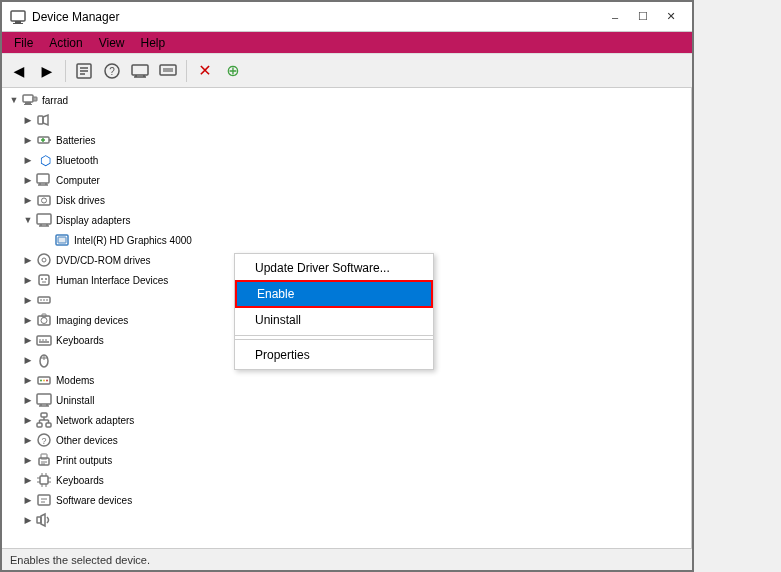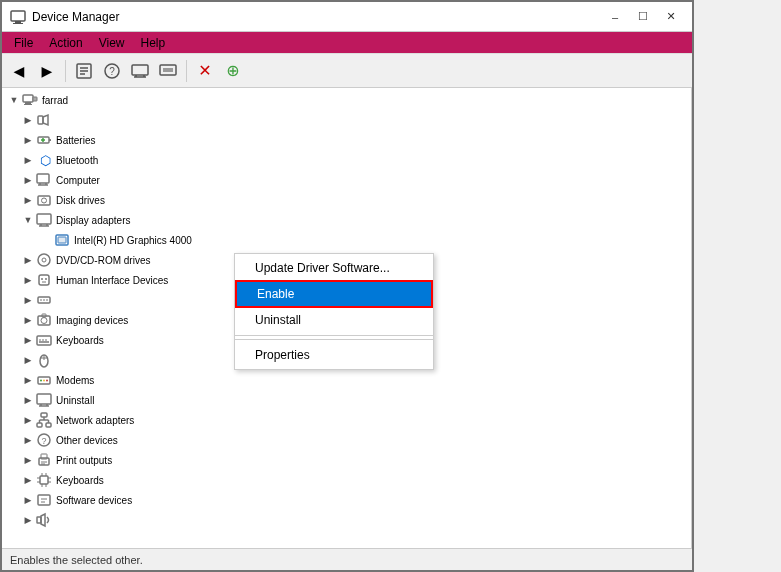--- a/index.html
+++ b/index.html
@@ -582,15 +582,15 @@
           <div class="ctx-item highlighted">Enable</div>
           <div class="ctx-item">Uninstall</div>
           <div class="ctx-separator"></div>
           <div class="ctx-separator"></div>
           <div class="ctx-item">Properties</div>
         </div>
     </div>
   </div>
 
   <div class="status-bar">
-    <span>Enables the selected other.</span>
+    <span>Enables the selected device.</span>
   </div>
 </div>
 
 </body></html>

